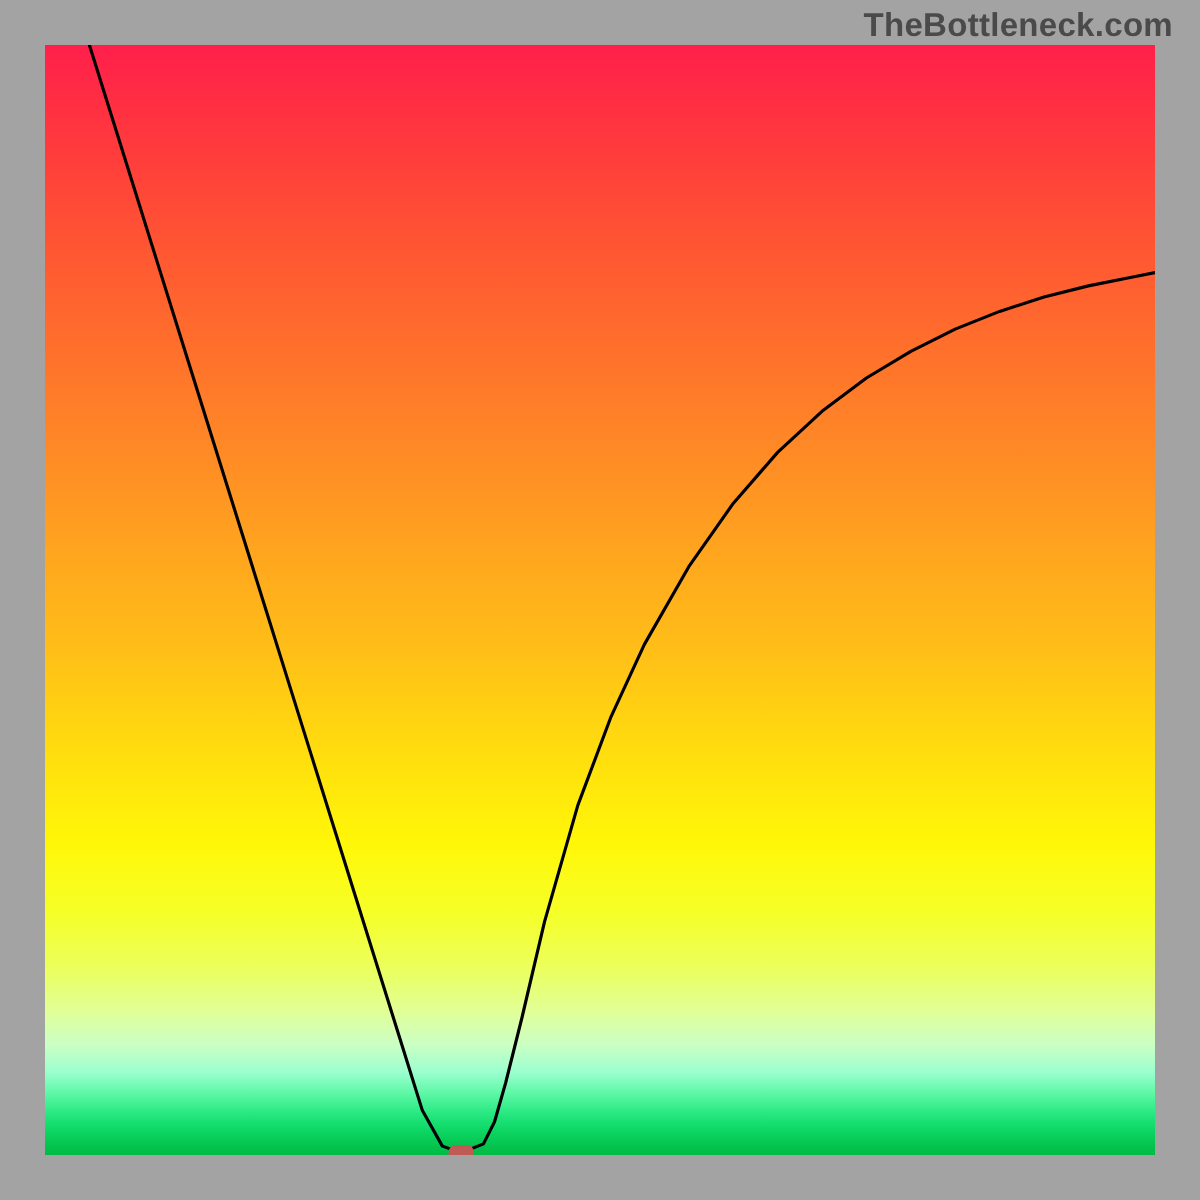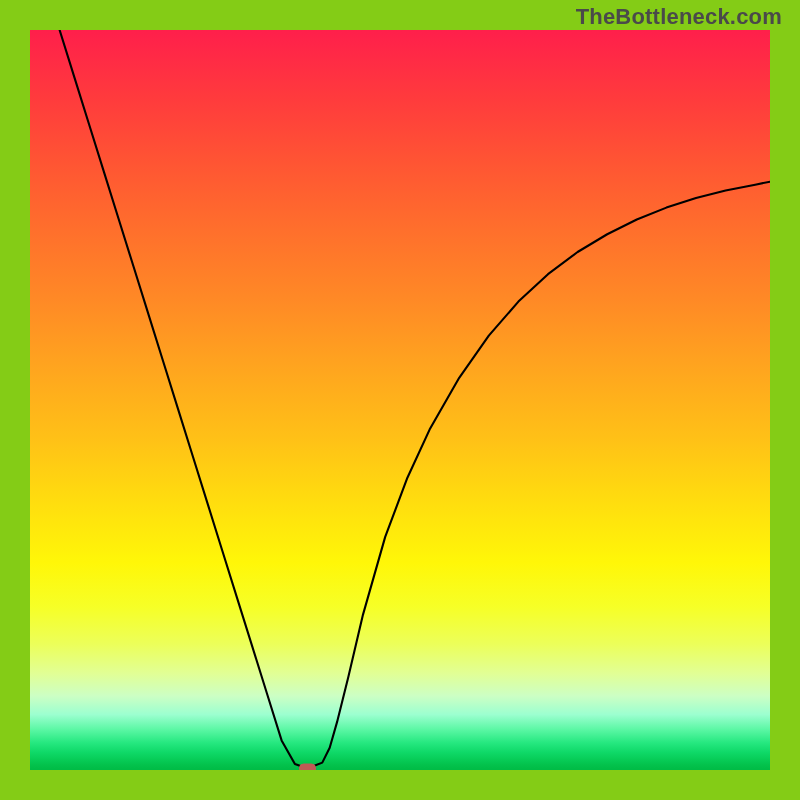--- a/index.html
+++ b/index.html
@@ -8,21 +8,21 @@
     width: 800px;
     height: 800px;
     background: #000;
     overflow: hidden;
     font-family: Arial, Helvetica, sans-serif;
   }
   .stage {
     position: relative;
     width: 800px;
     height: 800px;
-    background: #84cc16;
+    background: #a3a3a3;
   }
   .watermark {
     position: absolute;
     top: 4px;
     right: 18px;
     color: #4a4a4a;
     font-size: 22px;
     font-weight: 600;
     letter-spacing: 0.2px;
     user-select: none;

